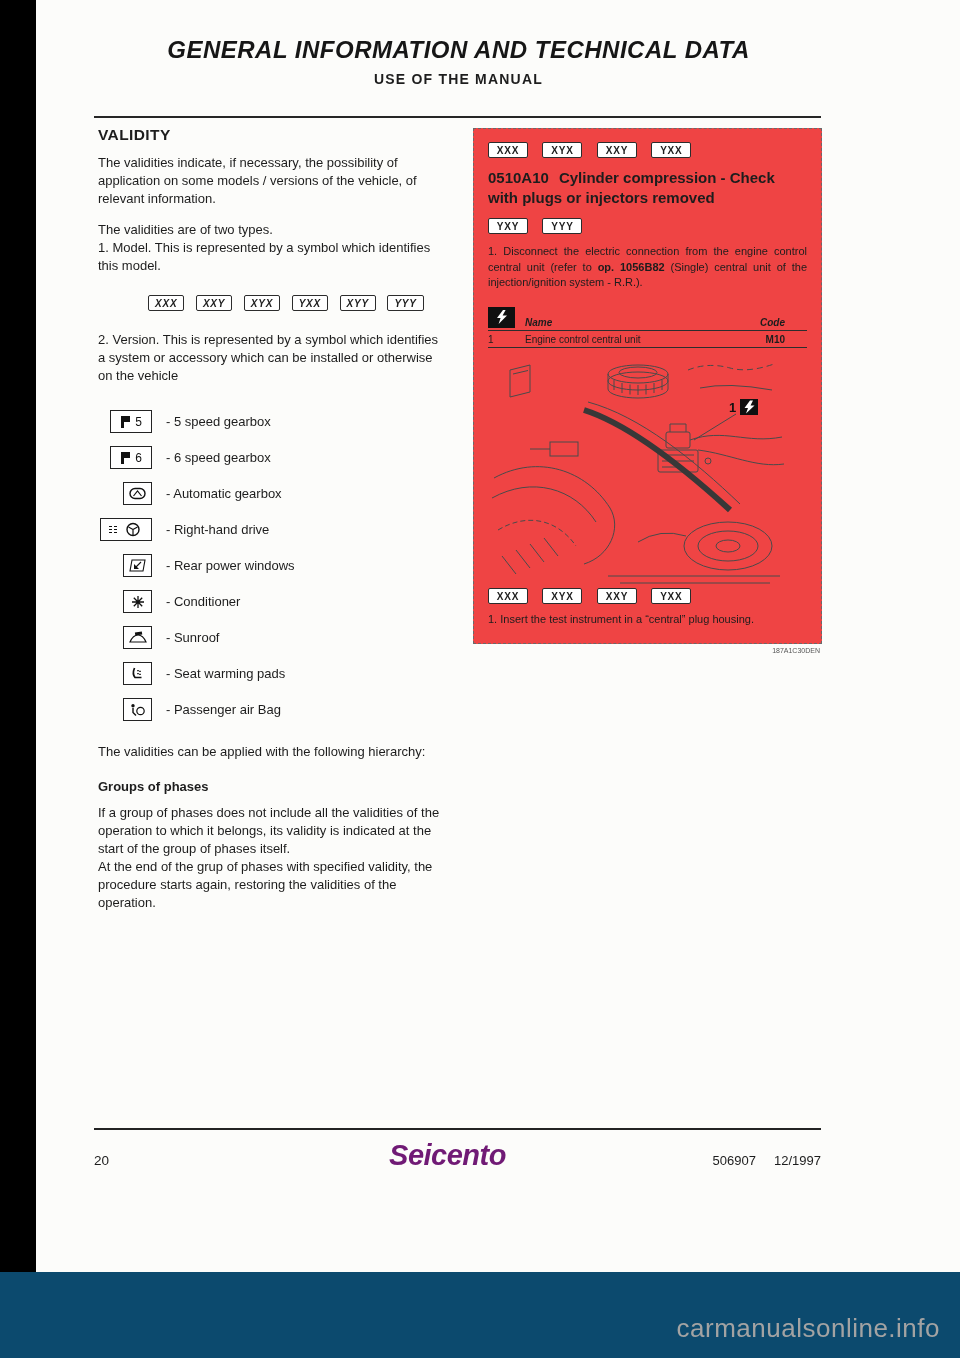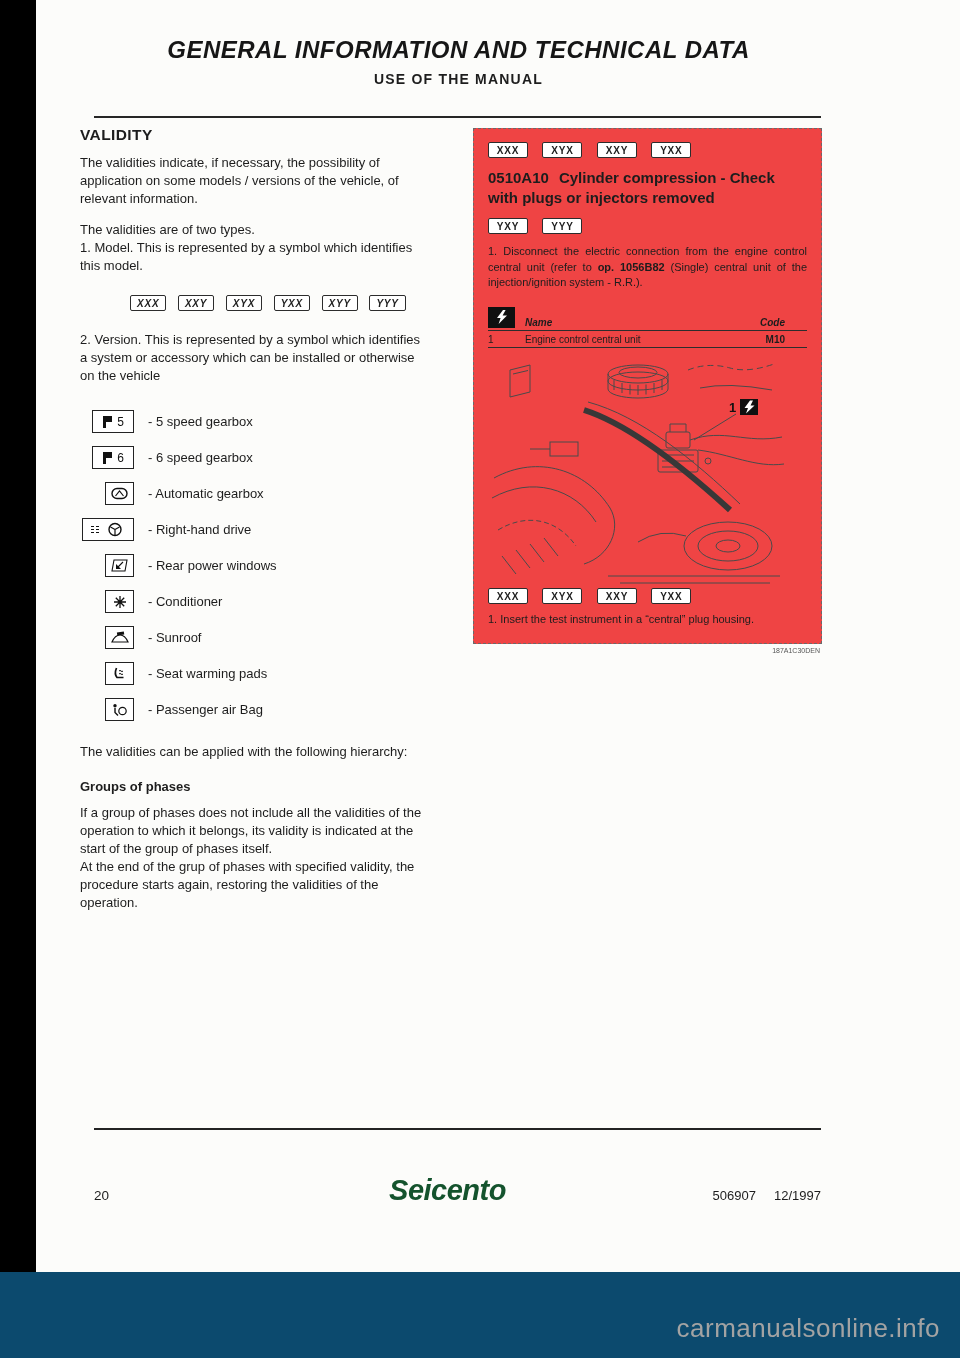--- a/index.html
+++ b/index.html
@@ -23,21 +23,21 @@
     letter-spacing:0.5px; color:#161616;
   }
   .doc-subtitle {
     margin-top:7px; font-weight:bold; font-size:14px; letter-spacing:1.2px;
   }
   .head-rule {
     position:absolute; left:58px; top:116px; width:727px;
     border-top:2px solid #262626;
   }
   
-  .left-col { position:absolute; left:44px; top:126px; width:342px; }
+  .left-col { position:absolute; left:62px; top:126px; width:342px; }
   .h-validity { font-size:15.5px; font-weight:bold; letter-spacing:0.4px; margin-bottom:10px; }
   .para { font-size:13px; line-height:1.38; margin-bottom:13px; text-align:left; }
   .para.tight { margin-bottom:0; }
   .codes-row { margin:18px 0 20px 0; white-space:nowrap;font-style:italic; }
   .codes-row.center-left { padding-left:50px; }
   .code-box {
     display:inline-block; border:1.4px solid #2c2c2c; border-radius:2px;
     font-size:10px; font-weight:bold; letter-spacing:0.8px;
     padding:2px 6px 1px; margin-right:7px; min-width:36px; text-align:center;
     background:#fff;
@@ -84,22 +84,21 @@
   
   .footer {
     position:absolute; left:58px; top:1128px; width:727px;
     border-top:2px solid #232323;
     display:flex; align-items:baseline; padding-top:9px;
   }
   .page-number { width:150px; font-size:13.5px; }
   .brand {
     flex:1; text-align:center;
     font-weight:bold; font-style:italic; font-size:29px; letter-spacing:-0.5px;
-    color:#14532d;
-    margin-top:35px;
+    color:#701a75;
   }
   .doc-info { width:170px; text-align:right; font-size:13px; display:flex; justify-content:flex-end; gap:18px; }
   
   .left-bar { position:absolute; left:0; top:0; width:36px; height:1358px; background:#000; }
   .bottom-bar { position:absolute; left:0; top:1272px; width:960px; height:86px; background:#0c4a6e; }
   .watermark {
     position:absolute; right:20px; bottom:14px;
     color:#a3a3a3; font-size:26px; letter-spacing:0.5px;
   }
   svg { display:block; }

